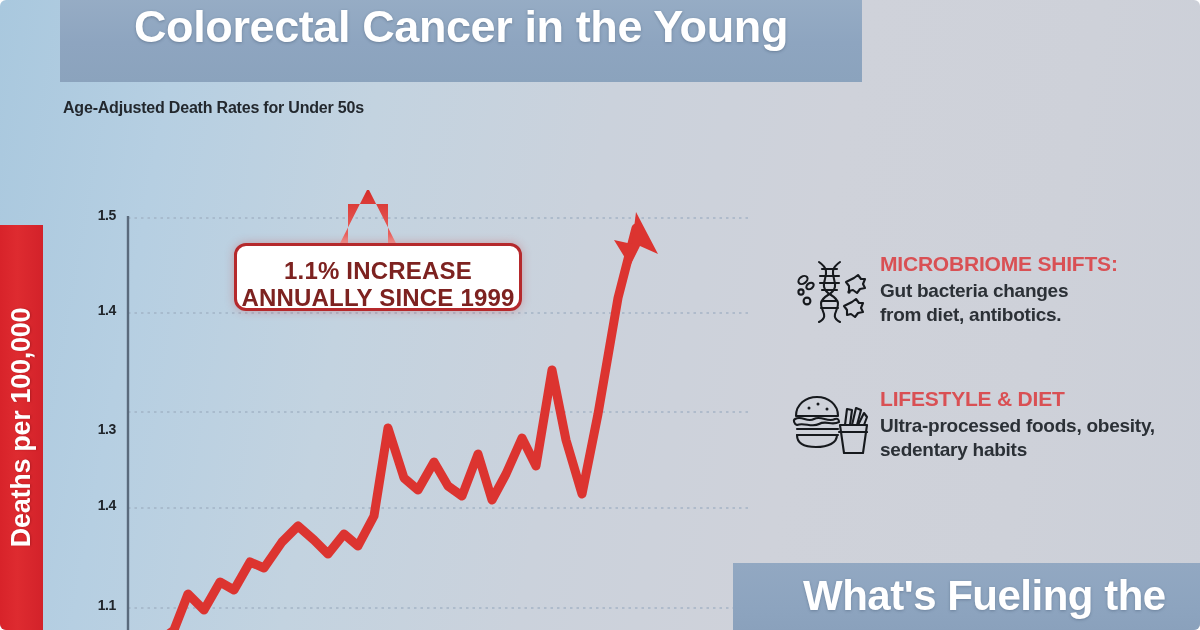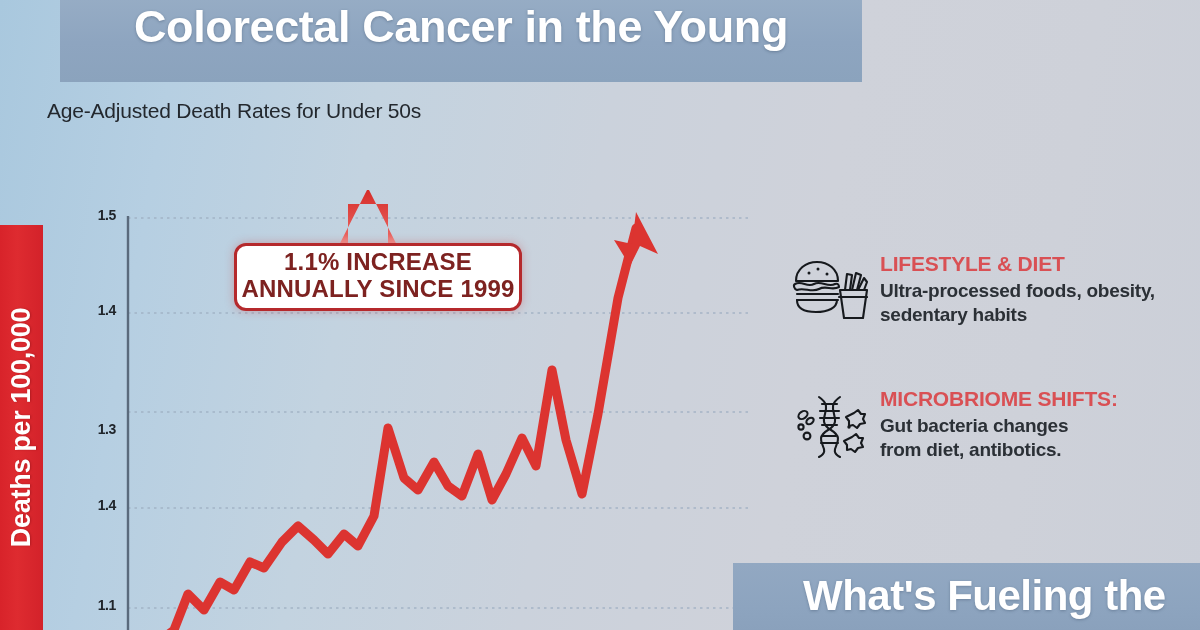--- a/index.html
+++ b/index.html
@@ -19,20 +19,21 @@
     height: 630px;
     background: linear-gradient(100deg,
         #a9c8de 0%,
         #b6cfe2 14%,
         #c3d3e0 30%,
         #cbd2dc 48%,
         #cfd2da 66%,
         #ced1d9 84%,
         #cbcfd8 100%);
     overflow: hidden;
+    border-radius: 6px;
   }
 
   
   #header-banner {
     position: absolute;
     left: 60px;
     top: -6px;
     width: 802px;
     height: 88px;
     background: linear-gradient(180deg, #97adc5 0%, #8ea5c0 55%, #8ba3bd 100%);
@@ -49,24 +50,24 @@
     font-size: 45px;
     font-weight: bold;
     letter-spacing: -0.4px;
     text-shadow: 0 1px 3px rgba(60,80,105,0.45);
     white-space: nowrap;
   }
 
   
   #chart-subtitle {
     position: absolute;
-    left: 47px;
+    left: 63px;
     top: 99px;
-    font-size: 21px;
-    font-weight: normal;
+    font-size: 16px;
+    font-weight: bold;
     color: #23282e;
     letter-spacing: -0.2px;
     white-space: nowrap;
   }
 
   
   #axis-title-bar {
     position: absolute;
     left: 0px;
     top: 225px;
@@ -120,21 +121,21 @@
     left: 234px;
     top: 243px;
     width: 288px;
     height: 68px;
     background: #ffffff;
     border: 3px solid #b5292c;
     border-radius: 12px;
     box-shadow: 0 0 10px rgba(200,60,60,0.35);
     text-align: center;
     box-sizing: border-box;
-    padding-top: 2px;
+    padding-top: 11px;
   }
   .callout-line {
     display: block;
     font-size: 24px;
     font-weight: bold;
     color: #7d2220;
     letter-spacing: 0.2px;
     line-height: 27px;
     white-space: nowrap;
   }
@@ -249,20 +250,55 @@
       <path fill="url(#arrowFade)" d="M 278,0 L 318,0 L 318,55 L 334,55 L 298,-16 L 262,55 L 278,55 Z" transform="translate(0,14)"></path>
     </svg>
   </div>
 
   <div id="callout">
     <span class="callout-line">1.1% INCREASE</span>
     <span class="callout-line">ANNUALLY SINCE 1999</span>
   </div>
 
   <div id="causes">
+
+    <div class="cause-item">
+      <div class="cause-icon">
+        <svg viewBox="0 0 76 70" width="76" height="70">
+          <g fill="none" stroke="#16191d" stroke-width="2.1" stroke-linecap="round" stroke-linejoin="round">
+
+            <path d="M27 6 C45 18 21 28 39 39 C57 50 33 58 48 66"></path>
+            <path d="M48 6 C30 18 54 28 36 39 C18 50 42 58 27 66"></path>
+
+            <path d="M30 13 H45"></path>
+            <path d="M28 20 H47"></path>
+            <path d="M28 27 H47"></path>
+            <path d="M30 34 H45"></path>
+            <path d="M30 45 H44"></path>
+            <path d="M29 52 H46"></path>
+
+            <ellipse cx="11" cy="24" rx="5" ry="3.4" transform="rotate(-35 11 24)"></ellipse>
+            <ellipse cx="18" cy="30" rx="4" ry="2.8" transform="rotate(-35 18 30)"></ellipse>
+            <circle cx="9" cy="36" r="2.6"></circle>
+            <circle cx="15" cy="45" r="3.4"></circle>
+
+            <path d="M62 22 l4-3 3 4 4 0 -2 5 2 4 -5 1 -3 4 -4 -3 -4 1 0 -5 -3 -4 z"></path>
+            <path d="M60 46 l4-3 3 4 4 0 -2 5 2 4 -5 1 -3 4 -4 -3 -4 1 0 -5 -3 -4 z"></path>
+            <circle cx="57" cy="36" r="1.7" fill="#16191d" stroke="none"></circle>
+          </g>
+        </svg>
+      </div>
+      <div class="cause-text">
+        <div class="cause-heading">MICROBRIOME SHIFTS:</div>
+        <div class="cause-body">
+          <span>Gut bacteria changes</span>
+          <span>from diet, antibotics.</span>
+        </div>
+      </div>
+    </div>
 
     <div class="cause-item">
       <div class="cause-icon">
         <svg viewBox="0 0 76 70" width="76" height="70">
           <g fill="none" stroke="#16191d" stroke-width="2.1" stroke-linecap="round" stroke-linejoin="round">
 
             <path d="M4 25 C4 13 14 6 25 6 C36 6 46 13 46 25 Z"></path>
             <circle cx="17" cy="17" r="1.5" fill="#16191d" stroke="none"></circle>
             <circle cx="26" cy="13" r="1.5" fill="#16191d" stroke="none"></circle>
             <circle cx="35" cy="18" r="1.5" fill="#16191d" stroke="none"></circle>
@@ -285,53 +321,18 @@
       </div>
       <div class="cause-text">
         <div class="cause-heading">LIFESTYLE &amp; DIET</div>
         <div class="cause-body">
           <span>Ultra-processed foods, obesity,</span>
           <span>sedentary habits</span>
         </div>
       </div>
     </div>
 
-    <div class="cause-item">
-      <div class="cause-icon">
-        <svg viewBox="0 0 76 70" width="76" height="70">
-          <g fill="none" stroke="#16191d" stroke-width="2.1" stroke-linecap="round" stroke-linejoin="round">
-
-            <path d="M27 6 C45 18 21 28 39 39 C57 50 33 58 48 66"></path>
-            <path d="M48 6 C30 18 54 28 36 39 C18 50 42 58 27 66"></path>
-
-            <path d="M30 13 H45"></path>
-            <path d="M28 20 H47"></path>
-            <path d="M28 27 H47"></path>
-            <path d="M30 34 H45"></path>
-            <path d="M30 45 H44"></path>
-            <path d="M29 52 H46"></path>
-
-            <ellipse cx="11" cy="24" rx="5" ry="3.4" transform="rotate(-35 11 24)"></ellipse>
-            <ellipse cx="18" cy="30" rx="4" ry="2.8" transform="rotate(-35 18 30)"></ellipse>
-            <circle cx="9" cy="36" r="2.6"></circle>
-            <circle cx="15" cy="45" r="3.4"></circle>
-
-            <path d="M62 22 l4-3 3 4 4 0 -2 5 2 4 -5 1 -3 4 -4 -3 -4 1 0 -5 -3 -4 z"></path>
-            <path d="M60 46 l4-3 3 4 4 0 -2 5 2 4 -5 1 -3 4 -4 -3 -4 1 0 -5 -3 -4 z"></path>
-            <circle cx="57" cy="36" r="1.7" fill="#16191d" stroke="none"></circle>
-          </g>
-        </svg>
-      </div>
-      <div class="cause-text">
-        <div class="cause-heading">MICROBRIOME SHIFTS:</div>
-        <div class="cause-body">
-          <span>Gut bacteria changes</span>
-          <span>from diet, antibotics.</span>
-        </div>
-      </div>
-    </div>
-
   </div>
 
   <div id="footer-banner"></div>
   <div id="footer-title">What's Fueling the</div>
 
 </div>
 
 </body></html>

